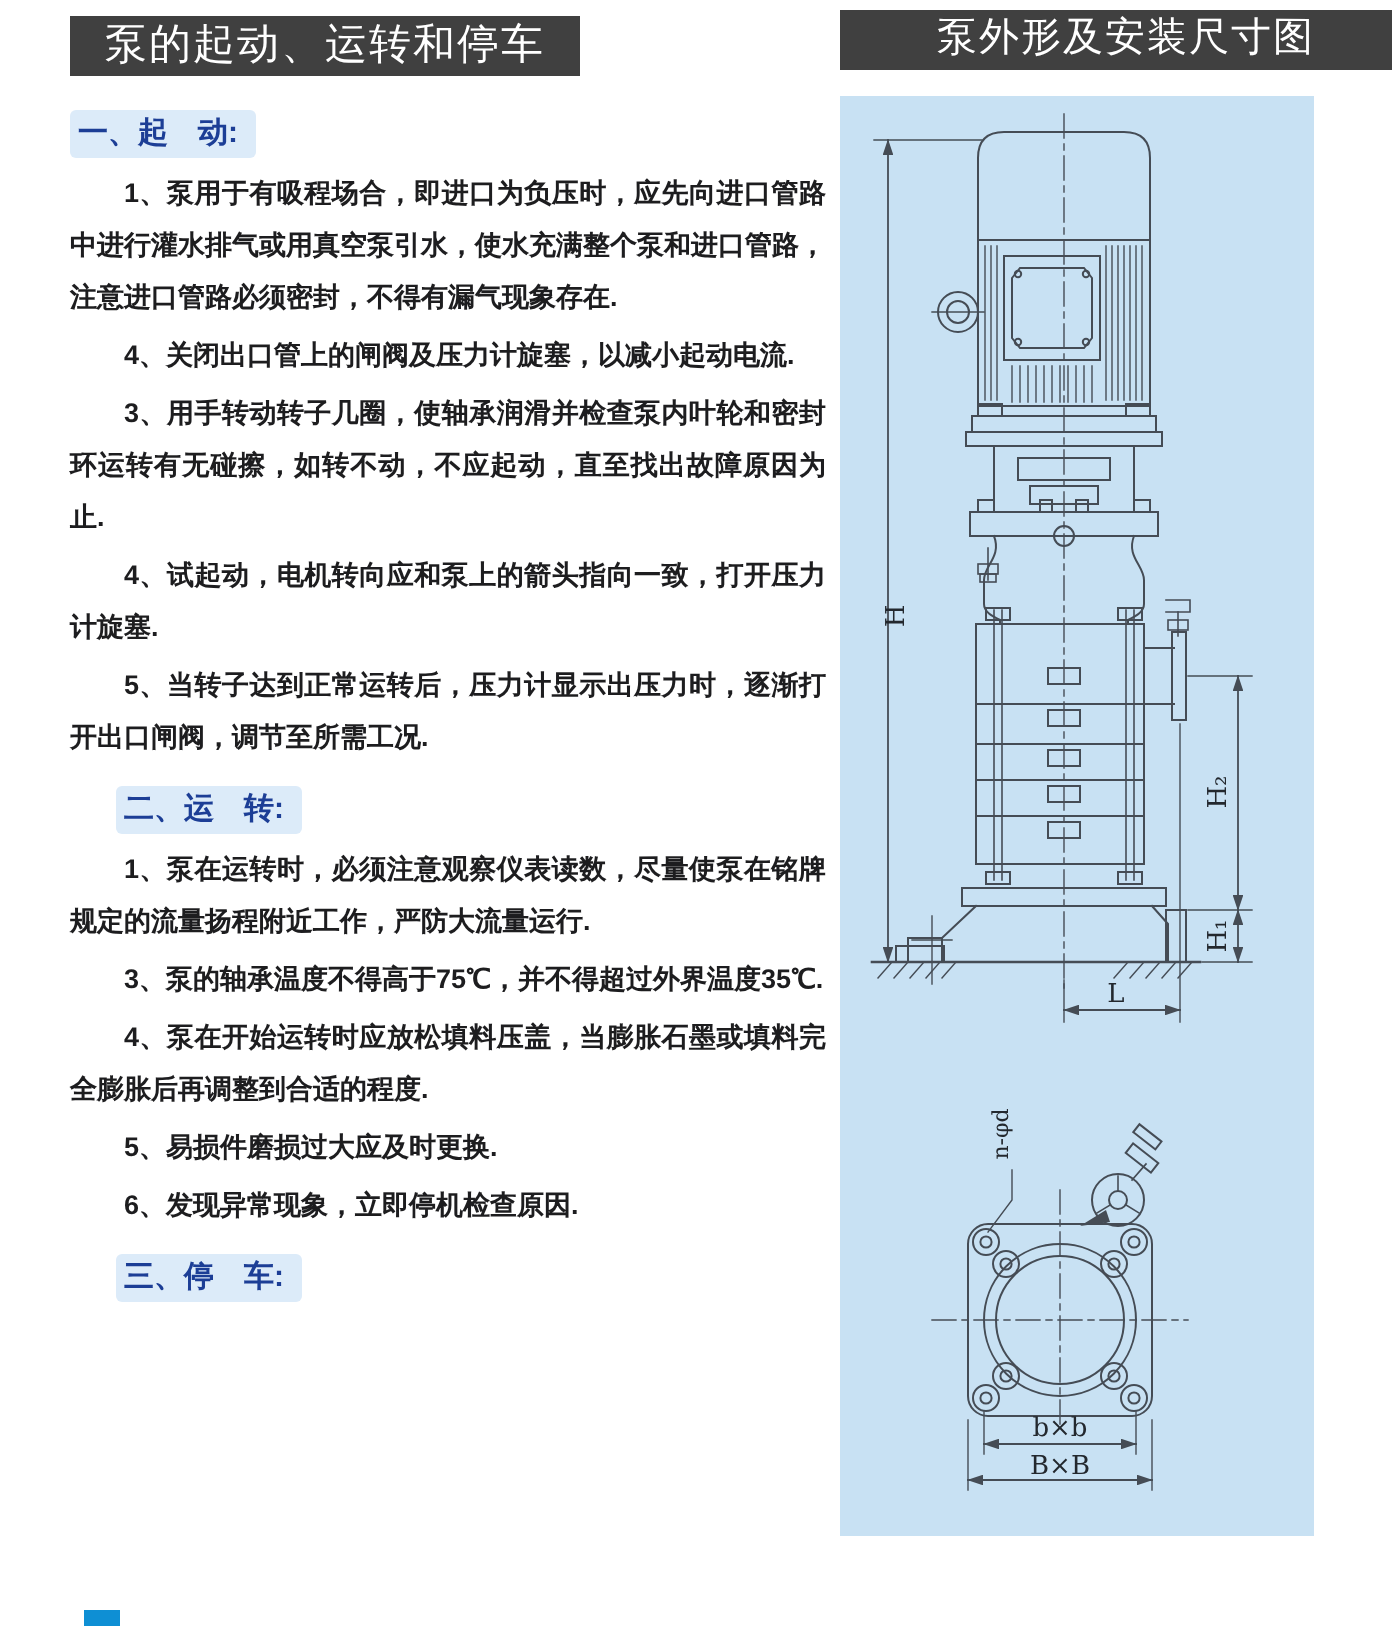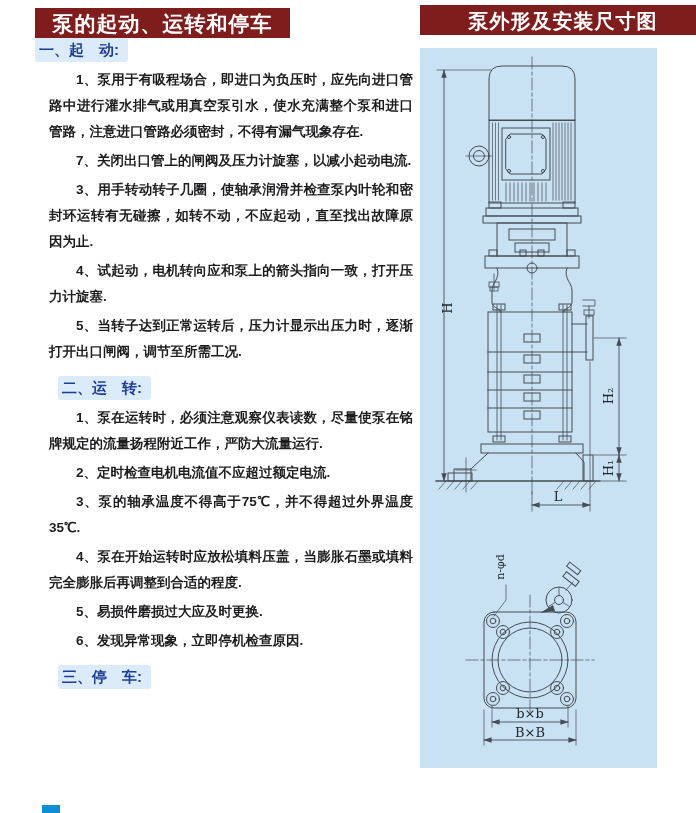--- a/index.html
+++ b/index.html
@@ -1,27 +1,27 @@
 <!DOCTYPE html>
 <html><head>
 <meta charset="utf-8">
 <style>
   html,body{margin:0;padding:0;background:#fff;}
   .page{position:relative;width:696px;height:813px;background:#ffffff;overflow:hidden;
         font-family:"Liberation Sans",sans-serif;color:#222;}
   
   .left-col{position:absolute;left:35px;top:8px;width:378px;}
-  .title-bar{background:#7f1d1d;color:#ffffff;font-weight:bold;text-align:center;
-             display:flex;align-items:flex-end;justify-content:center;}
+  .title-bar{background:#404040;color:#ffffff;font-weight:normal;text-align:center;
+             display:flex;align-items:flex-start;justify-content:center;}
   .left-title{width:255px;height:30px;font-size:21px;letter-spacing:1px;}
-  .sec-head-row{}
+  .sec-head-row{margin-top:17px;}
   .sec-head-row.tight{margin-top:11px;padding-left:23px;}
   .sec-head{display:inline-block;background:#dcebf9;color:#1c3e96;font-weight:bold;
             font-size:15px;line-height:24px;padding:0 9px 0 4px;border-radius:3px;}
-  .items{margin-top:5px;margin-left:14px;}
+  .items{margin-top:5px;}
   .item{margin:0 0 3px 0;text-indent:2em;text-align:justify;font-size:13.5px;
         line-height:26px;font-weight:600;color:#1d1d1f;}
   
   .frag{position:absolute;left:42px;top:805px;width:18px;height:8px;background:#0e8fd4;}
   
   .right-title{position:absolute;left:420px;top:5px;width:286px;height:30px;
                font-size:20px;letter-spacing:1px;}
   .panel{position:absolute;left:420px;top:48px;width:237px;height:720px;background:#c8e1f3;}
   .panel svg{display:block;}
   .dim-text{font-family:"DejaVu Serif",serif;font-size:13px;fill:#23282e;}
@@ -35,32 +35,31 @@
   <div class="left-col">
     <div class="title-bar left-title">
       <span>泵的起动、运转和停车</span>
     </div>
 
     <div class="sec-head-row">
       <span class="sec-head">一、起　动:</span>
     </div>
     <div class="items">
       <p class="item">1、泵用于有吸程场合，即进口为负压时，应先向进口管路中进行灌水排气或用真空泵引水，使水充满整个泵和进口管路，注意进口管路必须密封，不得有漏气现象存在.</p>
-      <p class="item">7、关闭出口管上的闸阀及压力计旋塞，以减小起动电流.</p>
+      <p class="item">4、关闭出口管上的闸阀及压力计旋塞，以减小起动电流.</p>
       <p class="item">3、用手转动转子几圈，使轴承润滑并检查泵内叶轮和密封环运转有无碰擦，如转不动，不应起动，直至找出故障原因为止.</p>
       <p class="item">4、试起动，电机转向应和泵上的箭头指向一致，打开压力计旋塞.</p>
       <p class="item">5、当转子达到正常运转后，压力计显示出压力时，逐渐打开出口闸阀，调节至所需工况.</p>
     </div>
 
     <div class="sec-head-row tight">
       <span class="sec-head">二、运　转:</span>
     </div>
     <div class="items">
       <p class="item">1、泵在运转时，必须注意观察仪表读数，尽量使泵在铭牌规定的流量扬程附近工作，严防大流量运行.</p>
-      <p class="item">2、定时检查电机电流值不应超过额定电流.</p>
       <p class="item">3、泵的轴承温度不得高于75℃，并不得超过外界温度35℃.</p>
       <p class="item">4、泵在开始运转时应放松填料压盖，当膨胀石墨或填料完全膨胀后再调整到合适的程度.</p>
       <p class="item">5、易损件磨损过大应及时更换.</p>
       <p class="item">6、发现异常现象，立即停机检查原因.</p>
     </div>
 
     <div class="sec-head-row tight">
       <span class="sec-head">三、停　车:</span>
     </div>
   </div>

